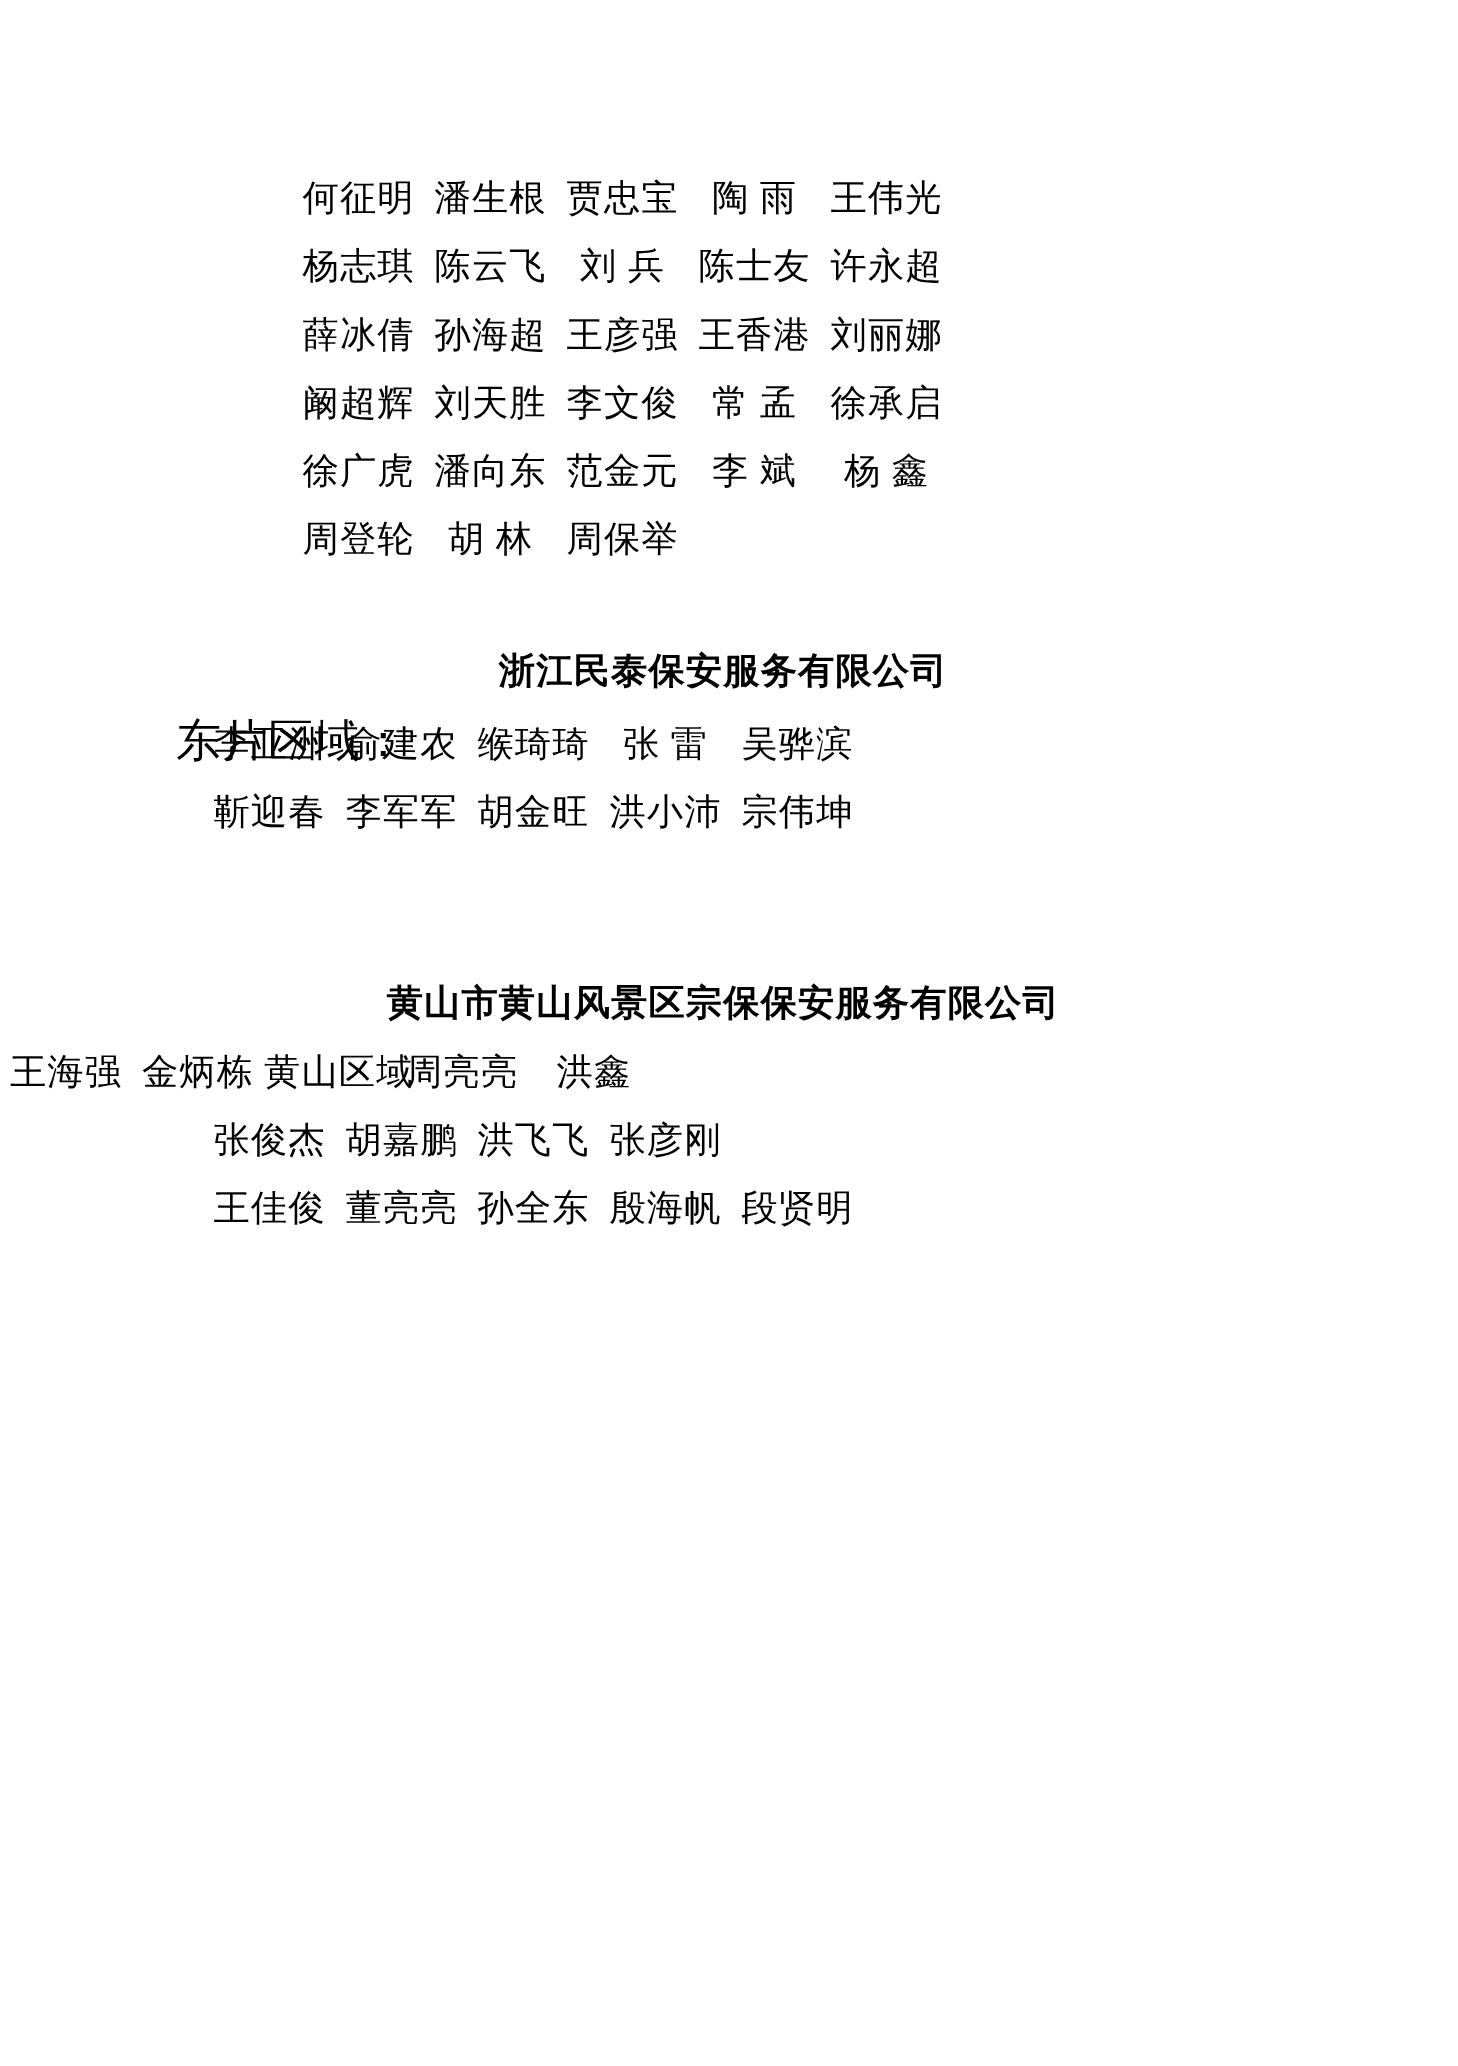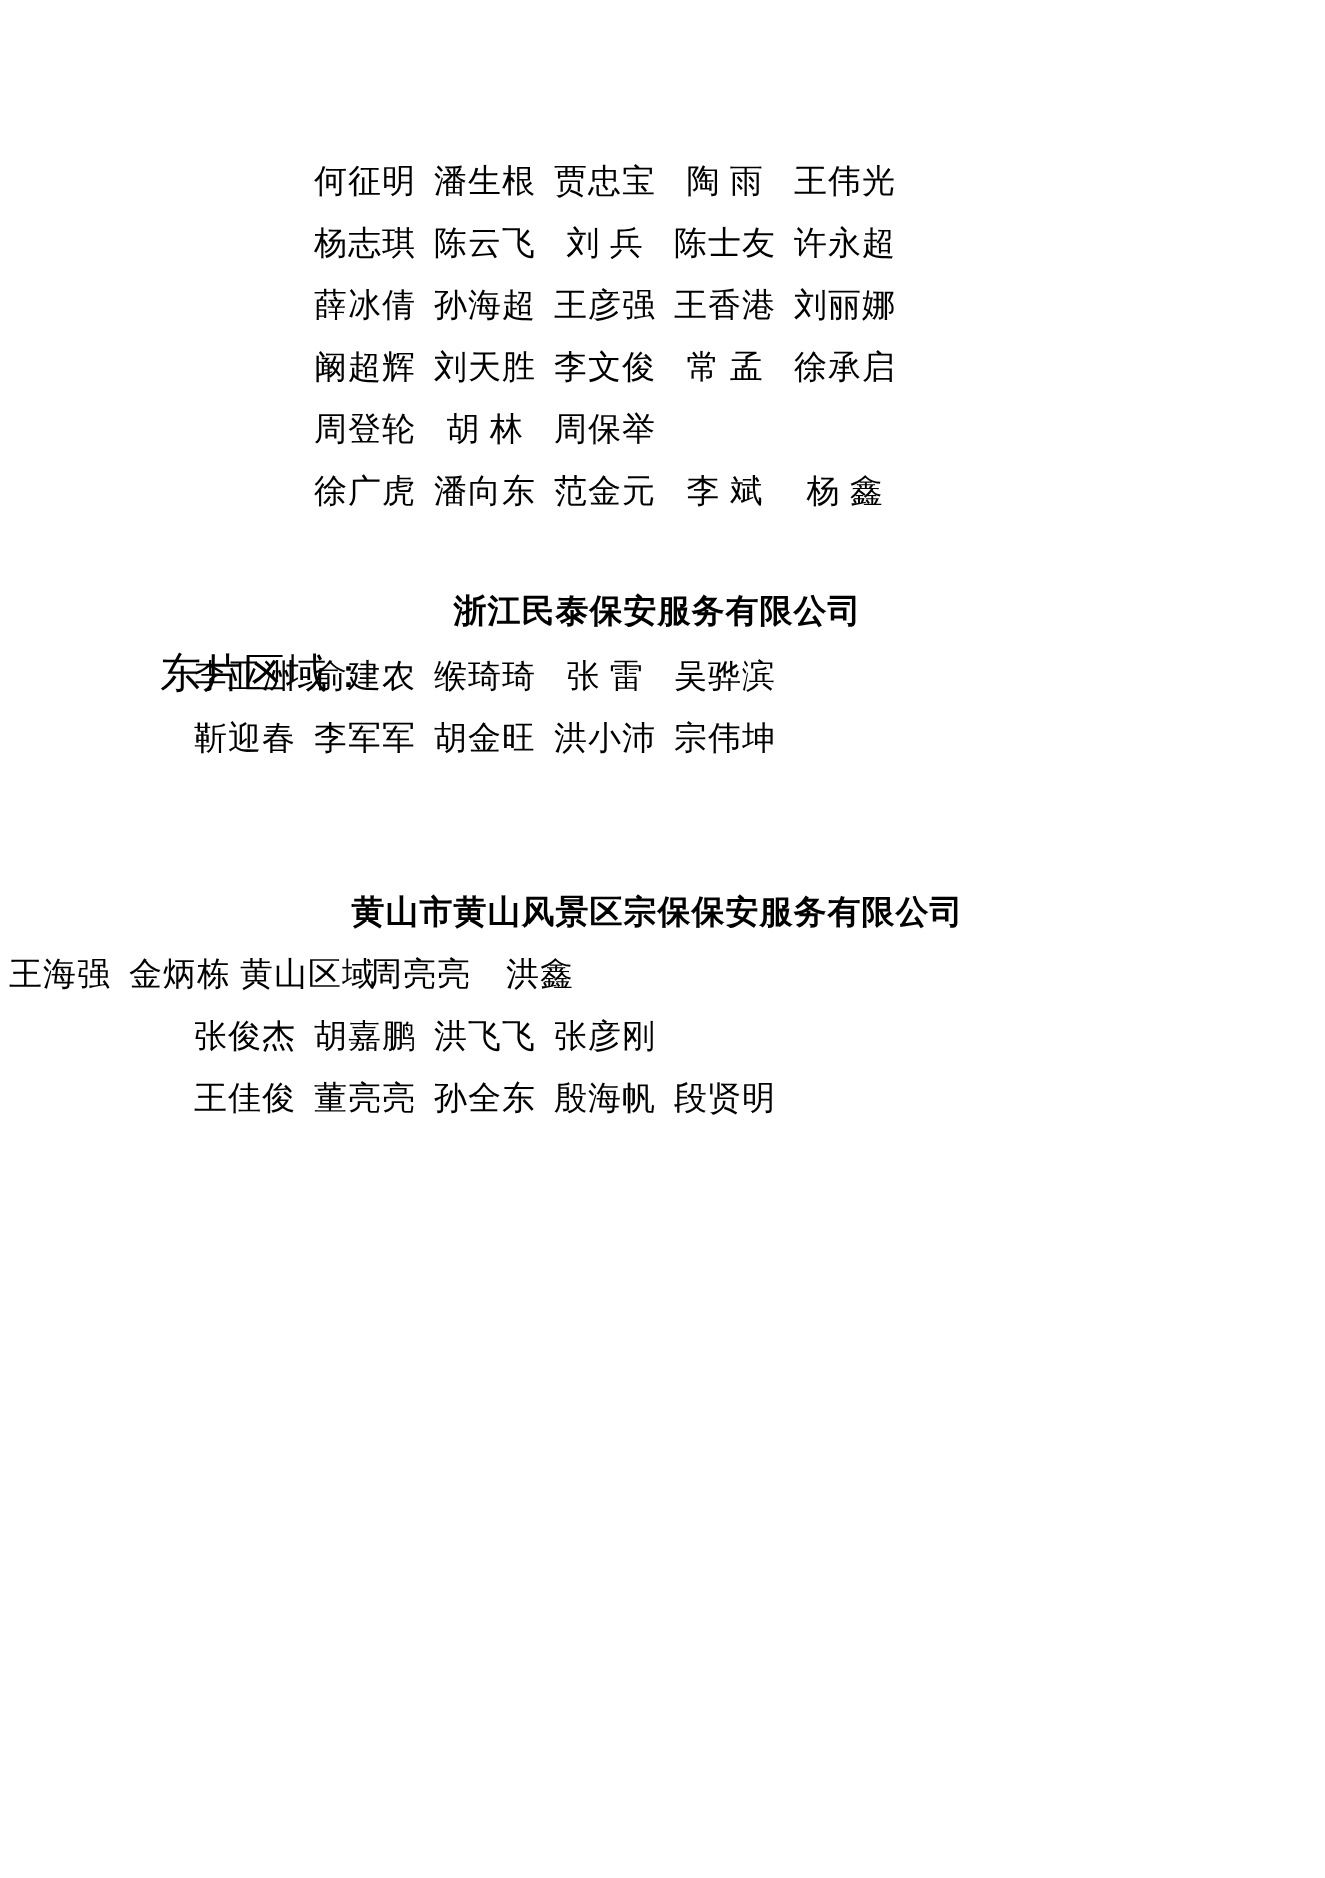--- a/index.html
+++ b/index.html
@@ -57,21 +57,21 @@
     margin-left: -10px;
   }
 
   .block { margin: 0; padding: 0; }
 
   .gap-small { height: 58px; }
   .gap-mid { height: 112px; }
 
   .top-pad { height: 150px; }
 
-  .rows-indent { padding-left: 120px; }
+  .rows-indent { padding-left: 81px; }
 </style>
 </head>
 <body>
 
 <div class="page">
 
   <div class="top-pad"></div>
 
   <div class="block">
     <div class="rows-indent">
@@ -107,32 +107,32 @@
         <span class="label empty"></span>
         <span class="cell">阚超辉</span>
         <span class="cell">刘天胜</span>
         <span class="cell">李文俊</span>
         <span class="cell">常 孟</span>
         <span class="cell">徐承启</span>
       </div>
 
       <div class="name-row">
         <span class="label empty"></span>
-        <span class="cell">周登轮</span>
-        <span class="cell">胡 林</span>
-        <span class="cell">周保举</span>
-      </div>
-
-      <div class="name-row">
-        <span class="label empty"></span>
         <span class="cell">徐广虎</span>
         <span class="cell">潘向东</span>
         <span class="cell">范金元</span>
         <span class="cell">李 斌</span>
         <span class="cell">杨 鑫</span>
+      </div>
+
+      <div class="name-row">
+        <span class="label empty"></span>
+        <span class="cell">周登轮</span>
+        <span class="cell">胡 林</span>
+        <span class="cell">周保举</span>
       </div>
 
     </div>
   </div>
 
   <div class="gap-small"></div>
 
   <div class="block">
     <div class="section-title">浙江民泰保安服务有限公司</div>
 

